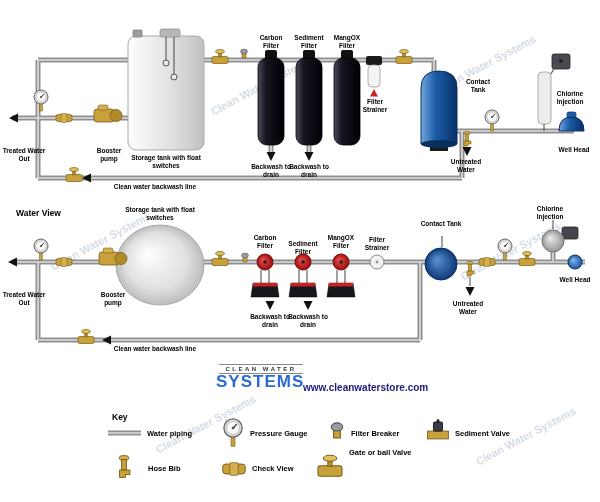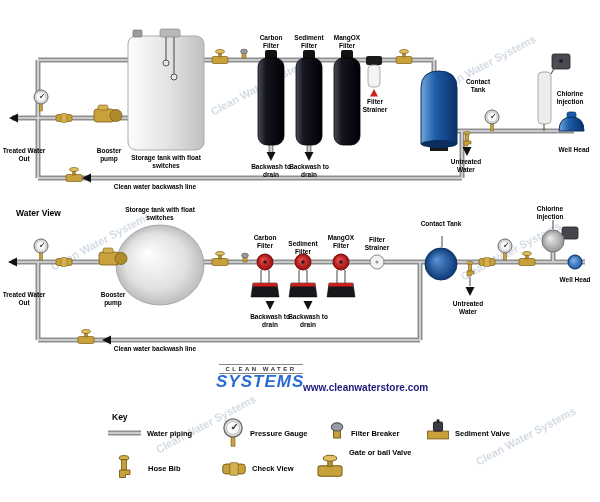--- a/index.html
+++ b/index.html
@@ -14,21 +14,21 @@
   .thin{stroke:#555;stroke-width:1.1;fill:none;}
   .lbl{position:absolute;font-size:6.5px;font-weight:bold;color:#000;text-align:center;
        line-height:1.25;}
   .klbl{position:absolute;font-size:7.5px;font-weight:bold;color:#000;text-align:right;white-space:nowrap;}
   .ptitle{position:absolute;font-size:8.5px;font-weight:bold;color:#000;white-space:nowrap;}
   .wm{position:absolute;font-size:11px;font-weight:bold;color:rgba(140,160,185,0.38);
       transform:rotate(-28deg);white-space:nowrap;pointer-events:none;}
   .logo-top{position:absolute;left:219px;top:364px;width:84px;text-align:center;
       font-size:6px;font-weight:bold;letter-spacing:2.5px;color:#333;
       border-top:1px solid #888;border-bottom:1px solid #888;padding:1px 0;}
-  .logo-name{position:absolute;left:216px;top:372px;font-size:17px;font-style:italic;
+  .logo-name{position:absolute;left:216px;top:372px;font-size:17px;
       font-weight:900;color:var(--logo-blue);letter-spacing:1px;}
   .logo-url{position:absolute;left:289px;top:382px;font-size:10px;font-weight:bold;color:#1b1b7a;margin-left:14px;}
 </style>
 </head>
 <body>
 
 <div id="stage">
 
   <div class="wm" style="left:45px;top:235px">Clean Water Systems</div>
   <div class="wm" style="left:205px;top:80px">Clean Water Systems</div>

